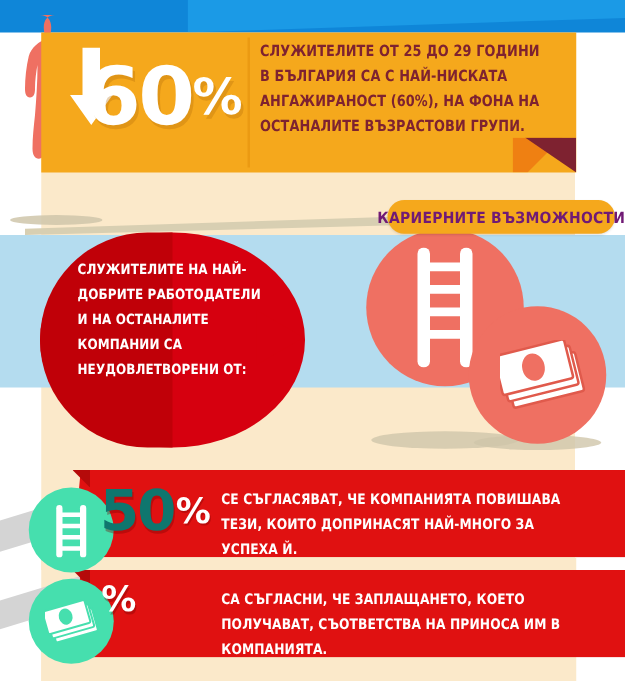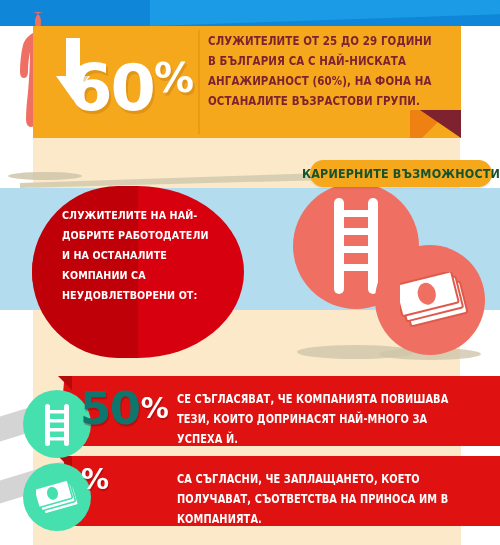--- a/index.html
+++ b/index.html
@@ -112,21 +112,21 @@
     position: absolute;
     left: 198px; top: 30px;
     width: 2px; height: 104px;
     background: #eb9a12;
   }
   .stat-60 {
     position: absolute;
     left: 44px; top: 36px;
     width: 150px; height: 84px;
     display: flex;
-    align-items: flex-end;
+    align-items: center;
     justify-content: flex-end;
   }
   .stat-60 .num {
     font-family: "DejaVu Sans", sans-serif;
     font-weight: bold;
     font-size: 64px;
     line-height: 1;
     color: #ffffff;
     letter-spacing: -2px;
     text-shadow: 2px 3px 0 rgba(180,110,10,.32);
@@ -221,21 +221,21 @@
     border-radius: 50%;
   }
   .sal-c1 { left: 293px; top: 183px; width: 126px; height: 126px; }
   .sal-c2 { left: 375px; top: 245px; width: 110px; height: 110px; }
 
   
   .pill {
     position: absolute;
     background: #f5a81c;
     border-radius: 14px;
-    color: #14532d;
+    color: #701a75;
     font-family: "DejaVu Sans Condensed", "Liberation Sans Narrow", "Liberation Sans", sans-serif;
     font-weight: bold;
     text-transform: uppercase;
     display: flex;
     align-items: center;
     justify-content: center;
     box-shadow: 0 1px 2px rgba(0,0,0,.12);
     white-space: nowrap;
   }
   .pill-career {

